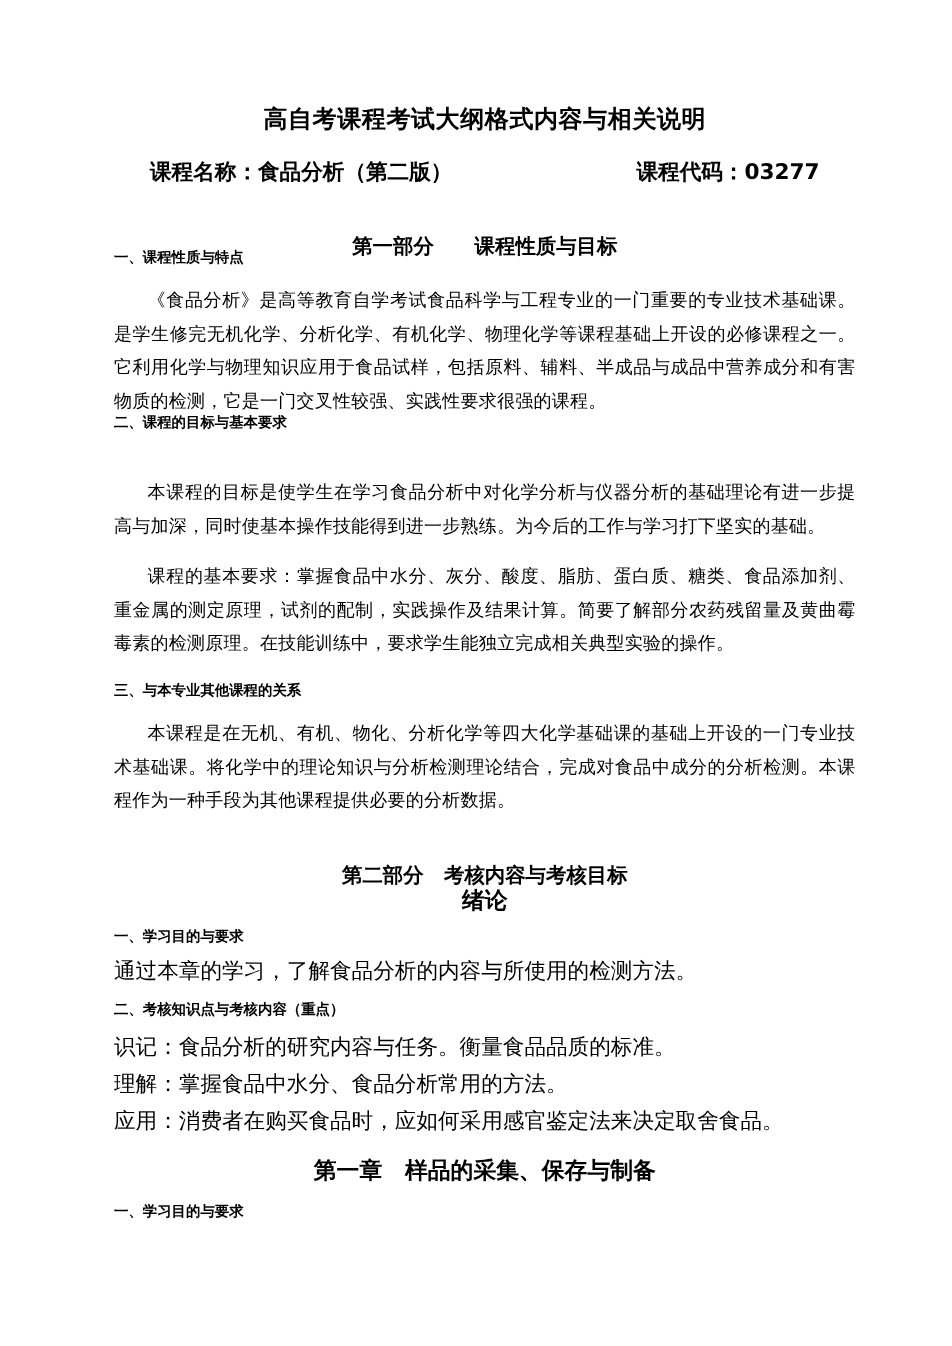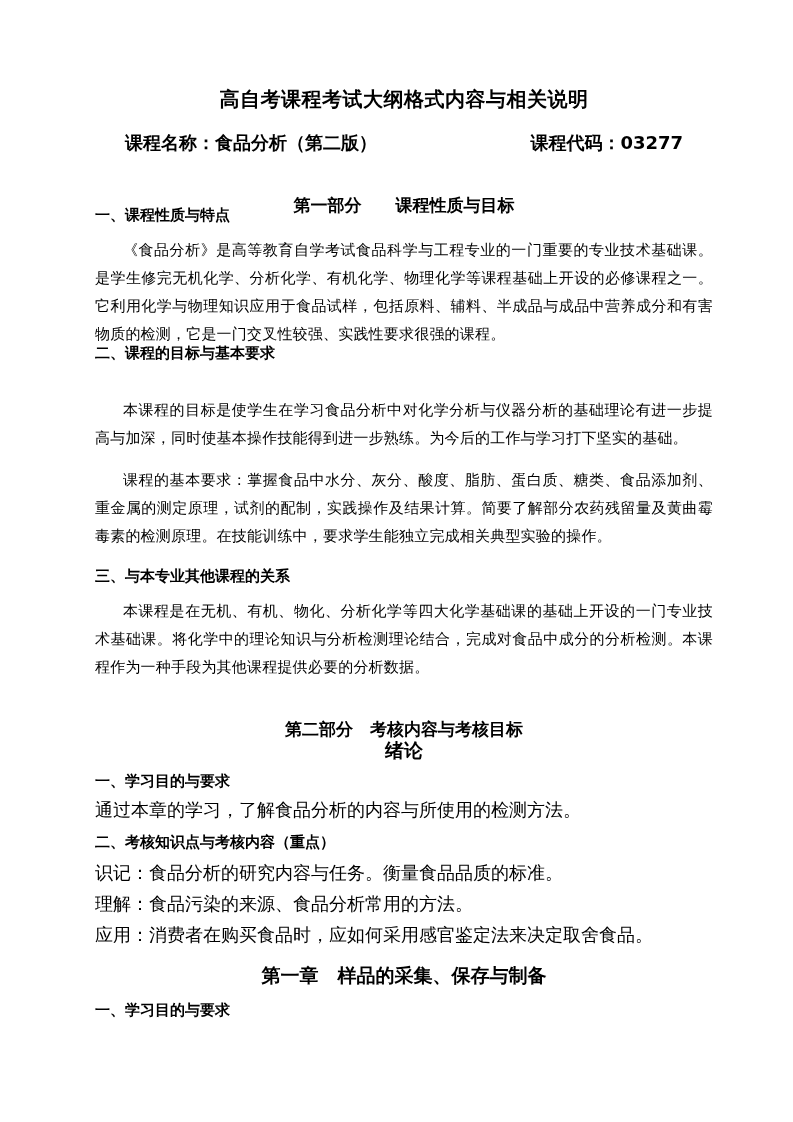--- a/index.html
+++ b/index.html
@@ -9,21 +9,21 @@
   .title { position: absolute; left: 0; width: 618px; top: 86px; text-align: center;
            font-family: "DejaVu Sans", sans-serif; font-weight: bold; font-size: 20px; letter-spacing: 0.5px; }
   .course-row { position: absolute; left: 30px; right: 30px; top: 131px; height: 20px;
                 font-family: "DejaVu Sans", sans-serif; font-weight: bold; font-size: 18px; }
   .course-name { position: absolute; left: 0; top: 0; }
   .course-code { position: absolute; right: 0; top: 0; }
   .part-title { position: absolute; left: 0; width: 618px; text-align: center;
                 font-family: "DejaVu Sans", sans-serif; font-weight: bold; font-size: 17px; white-space: pre; margin-top: 24px; }
   .chap-title { position: absolute; left: 0; width: 618px; text-align: center;
                 font-family: "DejaVu Sans", sans-serif; font-weight: bold; font-size: 19px; white-space: pre; }
-  .h2 { position: absolute; left: 0; font-family: "DejaVu Sans", sans-serif; font-weight: bold; font-size: 15px; }
+  .h2 { position: absolute; left: 0; font-family: "DejaVu Sans", sans-serif; font-weight: bold; font-size: 12px; }
   .para { position: absolute; left: 0; width: 618px; font-size: 15px; line-height: 28px;
           text-align: justify; text-indent: 28px; letter-spacing: 0.2px; }
   .line { position: absolute; left: 0; width: 618px; font-size: 18px; line-height: 20px; }
 </style>
 </head>
 <body>
 
 <div class="page">
 
   <div class="title">高自考课程考试大纲格式内容与相关说明</div>
@@ -47,20 +47,20 @@
 
   <div class="part-title" style="top:694px;">第二部分　考核内容与考核目标</div>
 
   <div class="chap-title" style="top:738px;">绪论</div>
 
   <div class="h2" style="top:772px;">一、学习目的与要求</div>
   <div class="line" style="top:800px;">通过本章的学习，了解食品分析的内容与所使用的检测方法。</div>
 
   <div class="h2" style="top:833px;">二、考核知识点与考核内容（重点）</div>
   <div class="line" style="top:863px;">识记：食品分析的研究内容与任务。衡量食品品质的标准。</div>
-  <div class="line" style="top:894px;">理解：食品污染的来源、食品分析常用的方法。</div>
+  <div class="line" style="top:894px;">理解：掌握食品中水分、食品分析常用的方法。</div>
   <div class="line" style="top:925px;">应用：消费者在购买食品时，应如何采用感官鉴定法来决定取舍食品。</div>
 
   <div class="chap-title" style="top:963px;">第一章　样品的采集、保存与制备</div>
 
   <div class="h2" style="top:1001px;">一、学习目的与要求</div>
 
 </div>
 
 </body></html>

